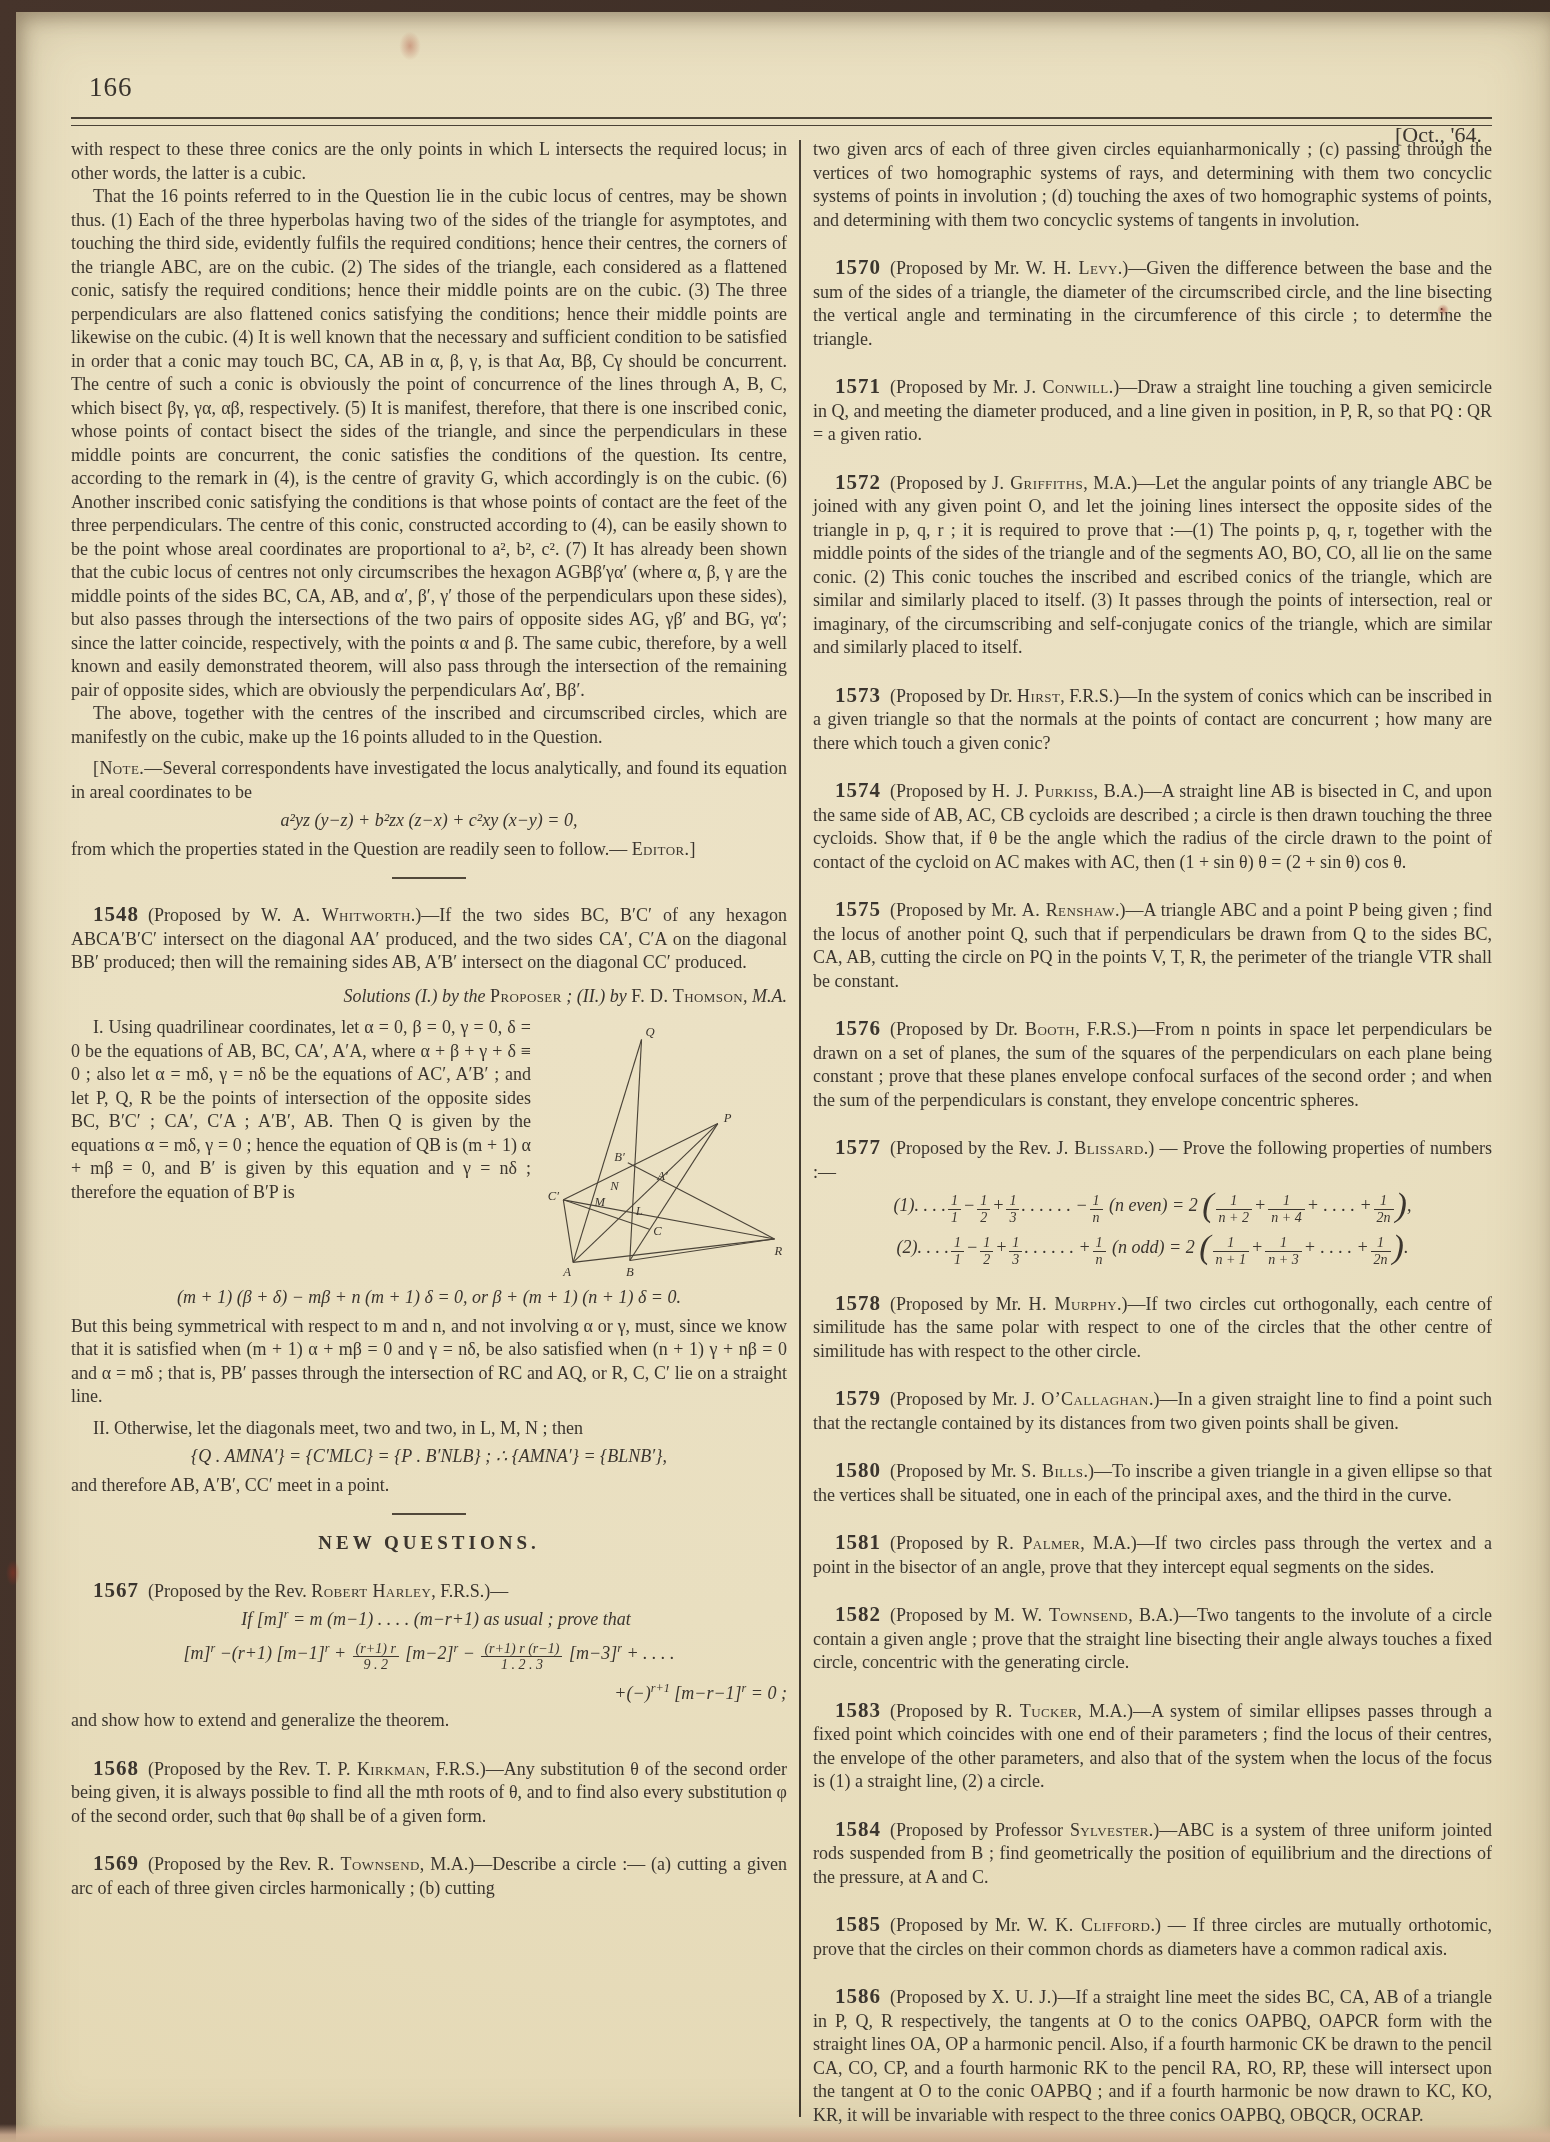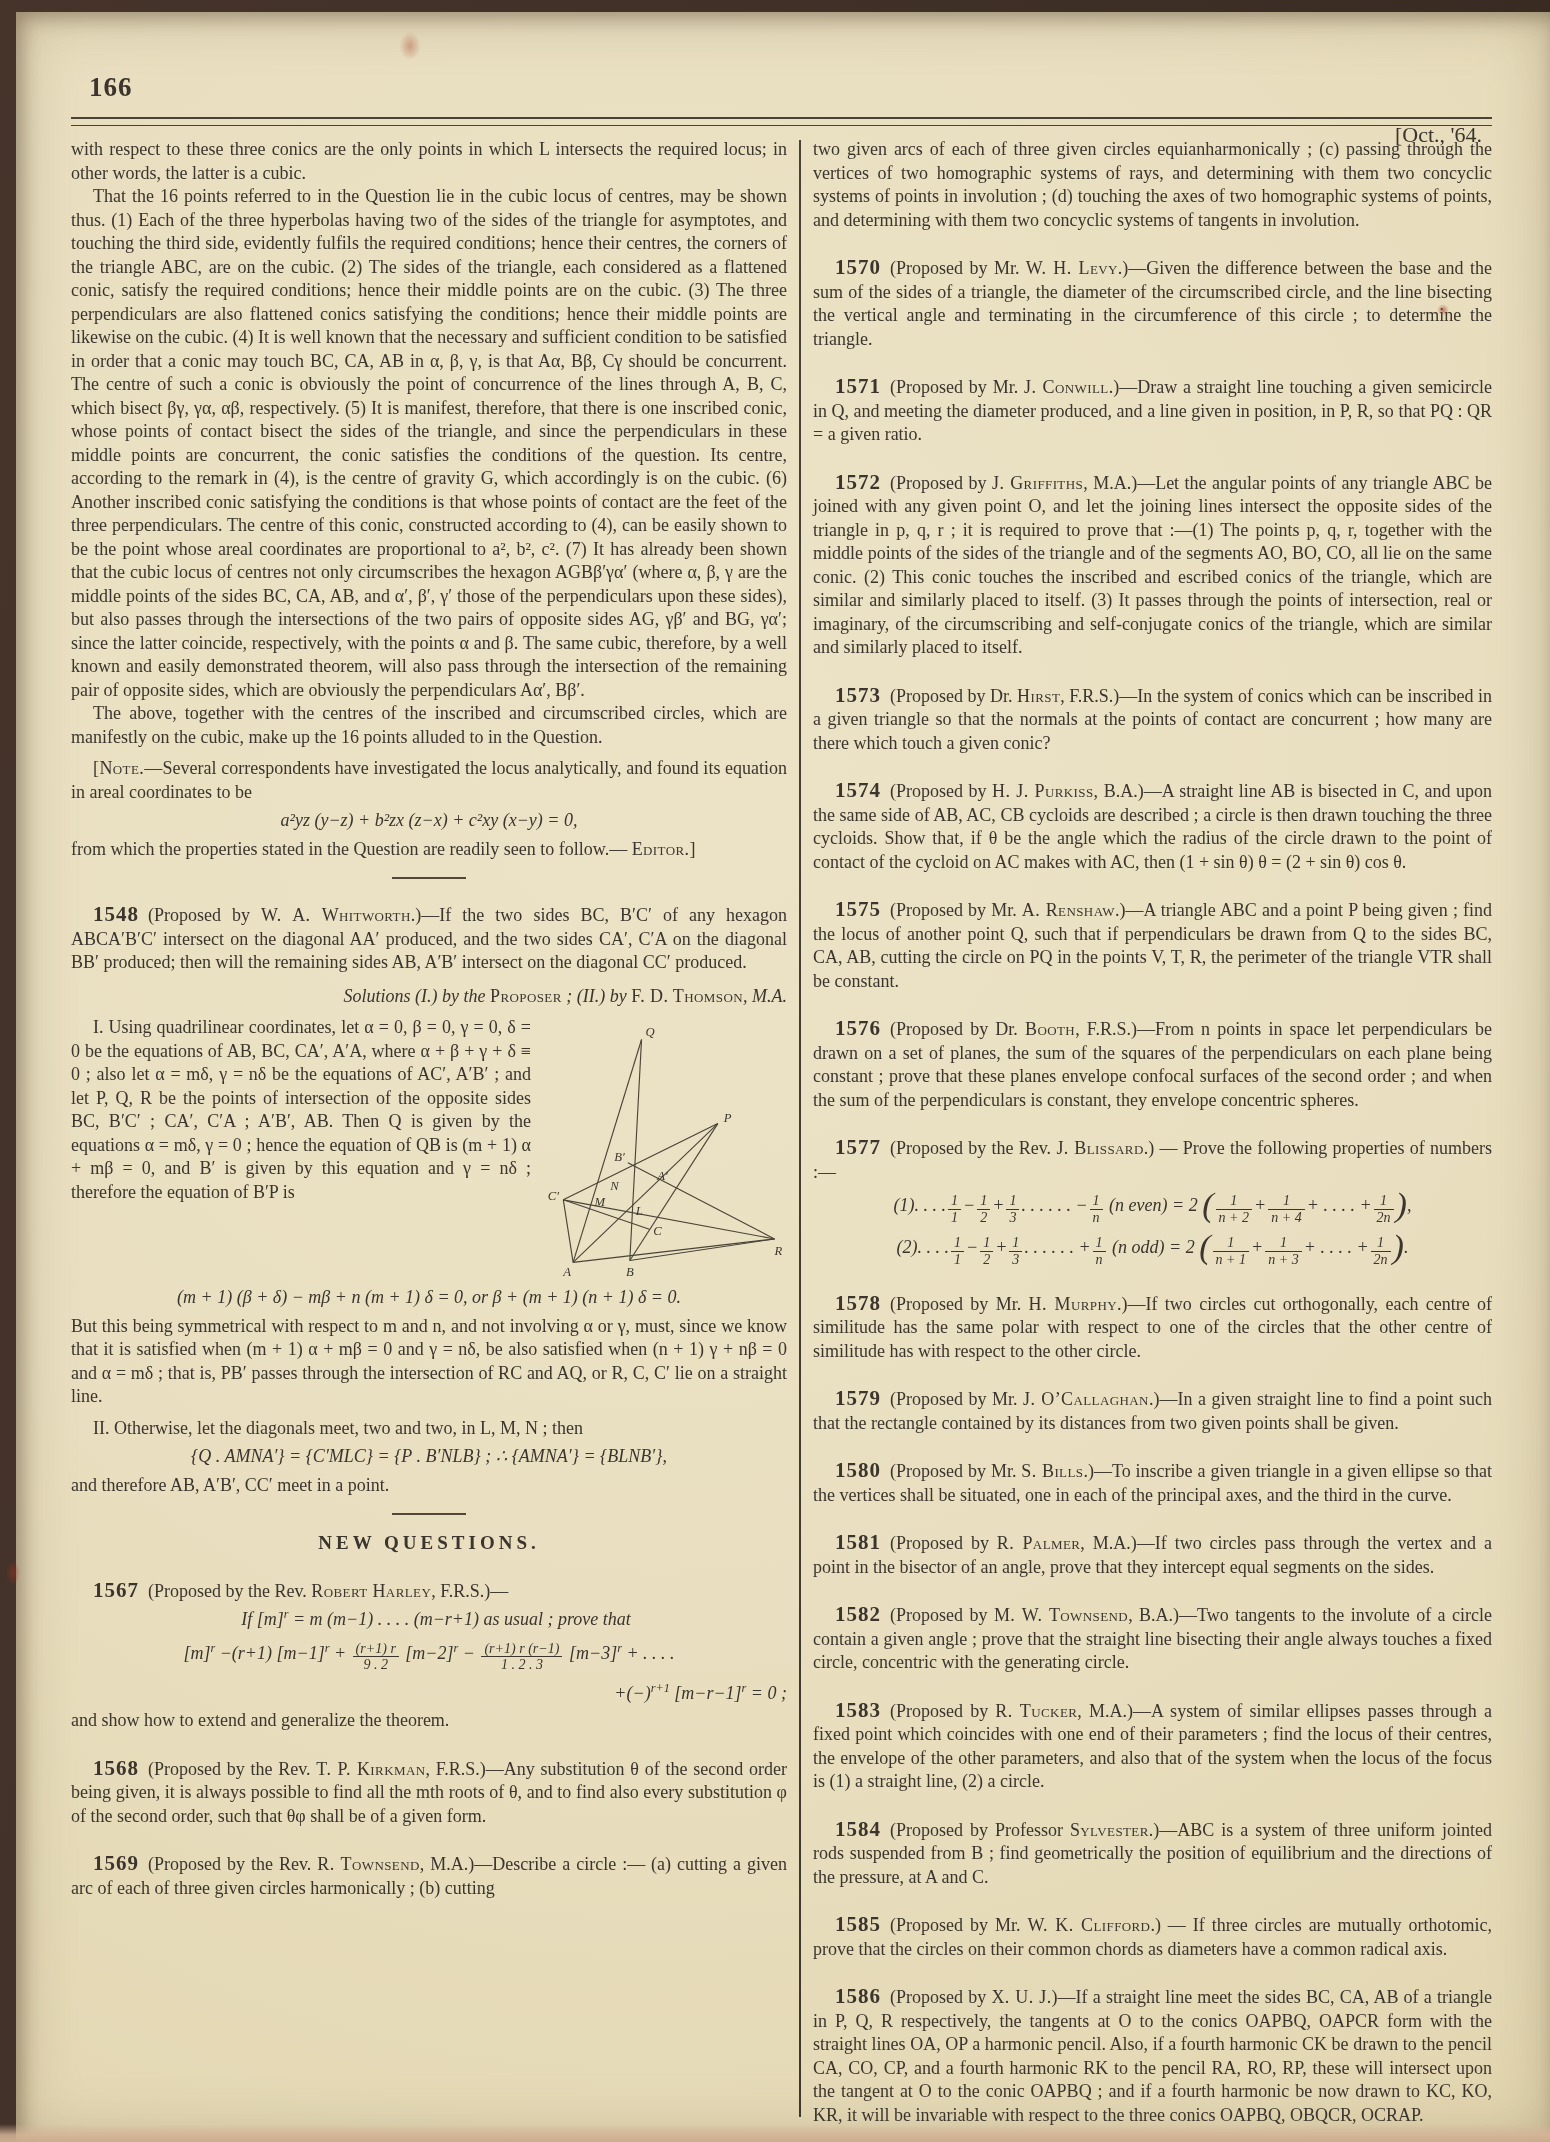--- a/index.html
+++ b/index.html
@@ -9,21 +9,21 @@
          background:radial-gradient(120% 90% at 42% 35%, #ece2c6 0%, #e9dfc0 45%, #e4d8b4 78%, #dccfa6 100%);
          box-shadow:inset 0 0 60px rgba(95,72,40,.28), inset 6px 6px 18px rgba(60,40,25,.35);}
   .bottom-edge{position:absolute;left:0;right:0;bottom:0;height:18px;
          background:linear-gradient(rgba(214,180,152,.0), rgba(214,180,152,.85) 60%, #c9ad8e);}
   .stain{position:absolute;border-radius:50%;pointer-events:none;}
   .stain1{left:395px;top:26px;width:30px;height:40px;background:radial-gradient(closest-side, rgba(165,60,40,.38), transparent 72%);}
   .stain2{left:1437px;top:304px;width:12px;height:12px;background:radial-gradient(closest-side, rgba(150,40,30,.55), transparent);}
   .stain3{left:6px;top:1560px;width:14px;height:26px;background:radial-gradient(closest-side, rgba(160,50,35,.5), transparent);}
 
   header{position:relative;margin:58px 58px 0 55px;height:38px;}
-  .pgnum{position:absolute;left:18px;top:2px;font-size:27px;font-weight:bold;letter-spacing:1px;}
+  .pgnum{position:absolute;left:18px;top:2px;font-size:27px;font-weight:normal;letter-spacing:1px;}
   .ptitle{position:absolute;left:508px;top:0;transform:translateX(-50%);font-size:29px;font-weight:bold;letter-spacing:1.5px;white-space:nowrap;}
   .pdate{position:absolute;right:10px;top:4px;font-size:22px;white-space:nowrap;margin-top:48px;}
   .hrule{margin:9px 58px 0 55px;height:6px;border-top:2.4px solid #4a4236;border-bottom:1.6px solid #4a4236;}
 
   .cols{display:flex;align-items:stretch;padding:12px 58px 0 55px;}
   .col{font-size:18px;line-height:23.5px;text-align:justify;}
   .col.left{width:716px;flex:none;}
   .divider{flex:none;width:2px;background:linear-gradient(#4a4236,#3f382d);margin:2px 12px 10px 12px;}
   .col.right{flex:1;min-width:0;}
 

